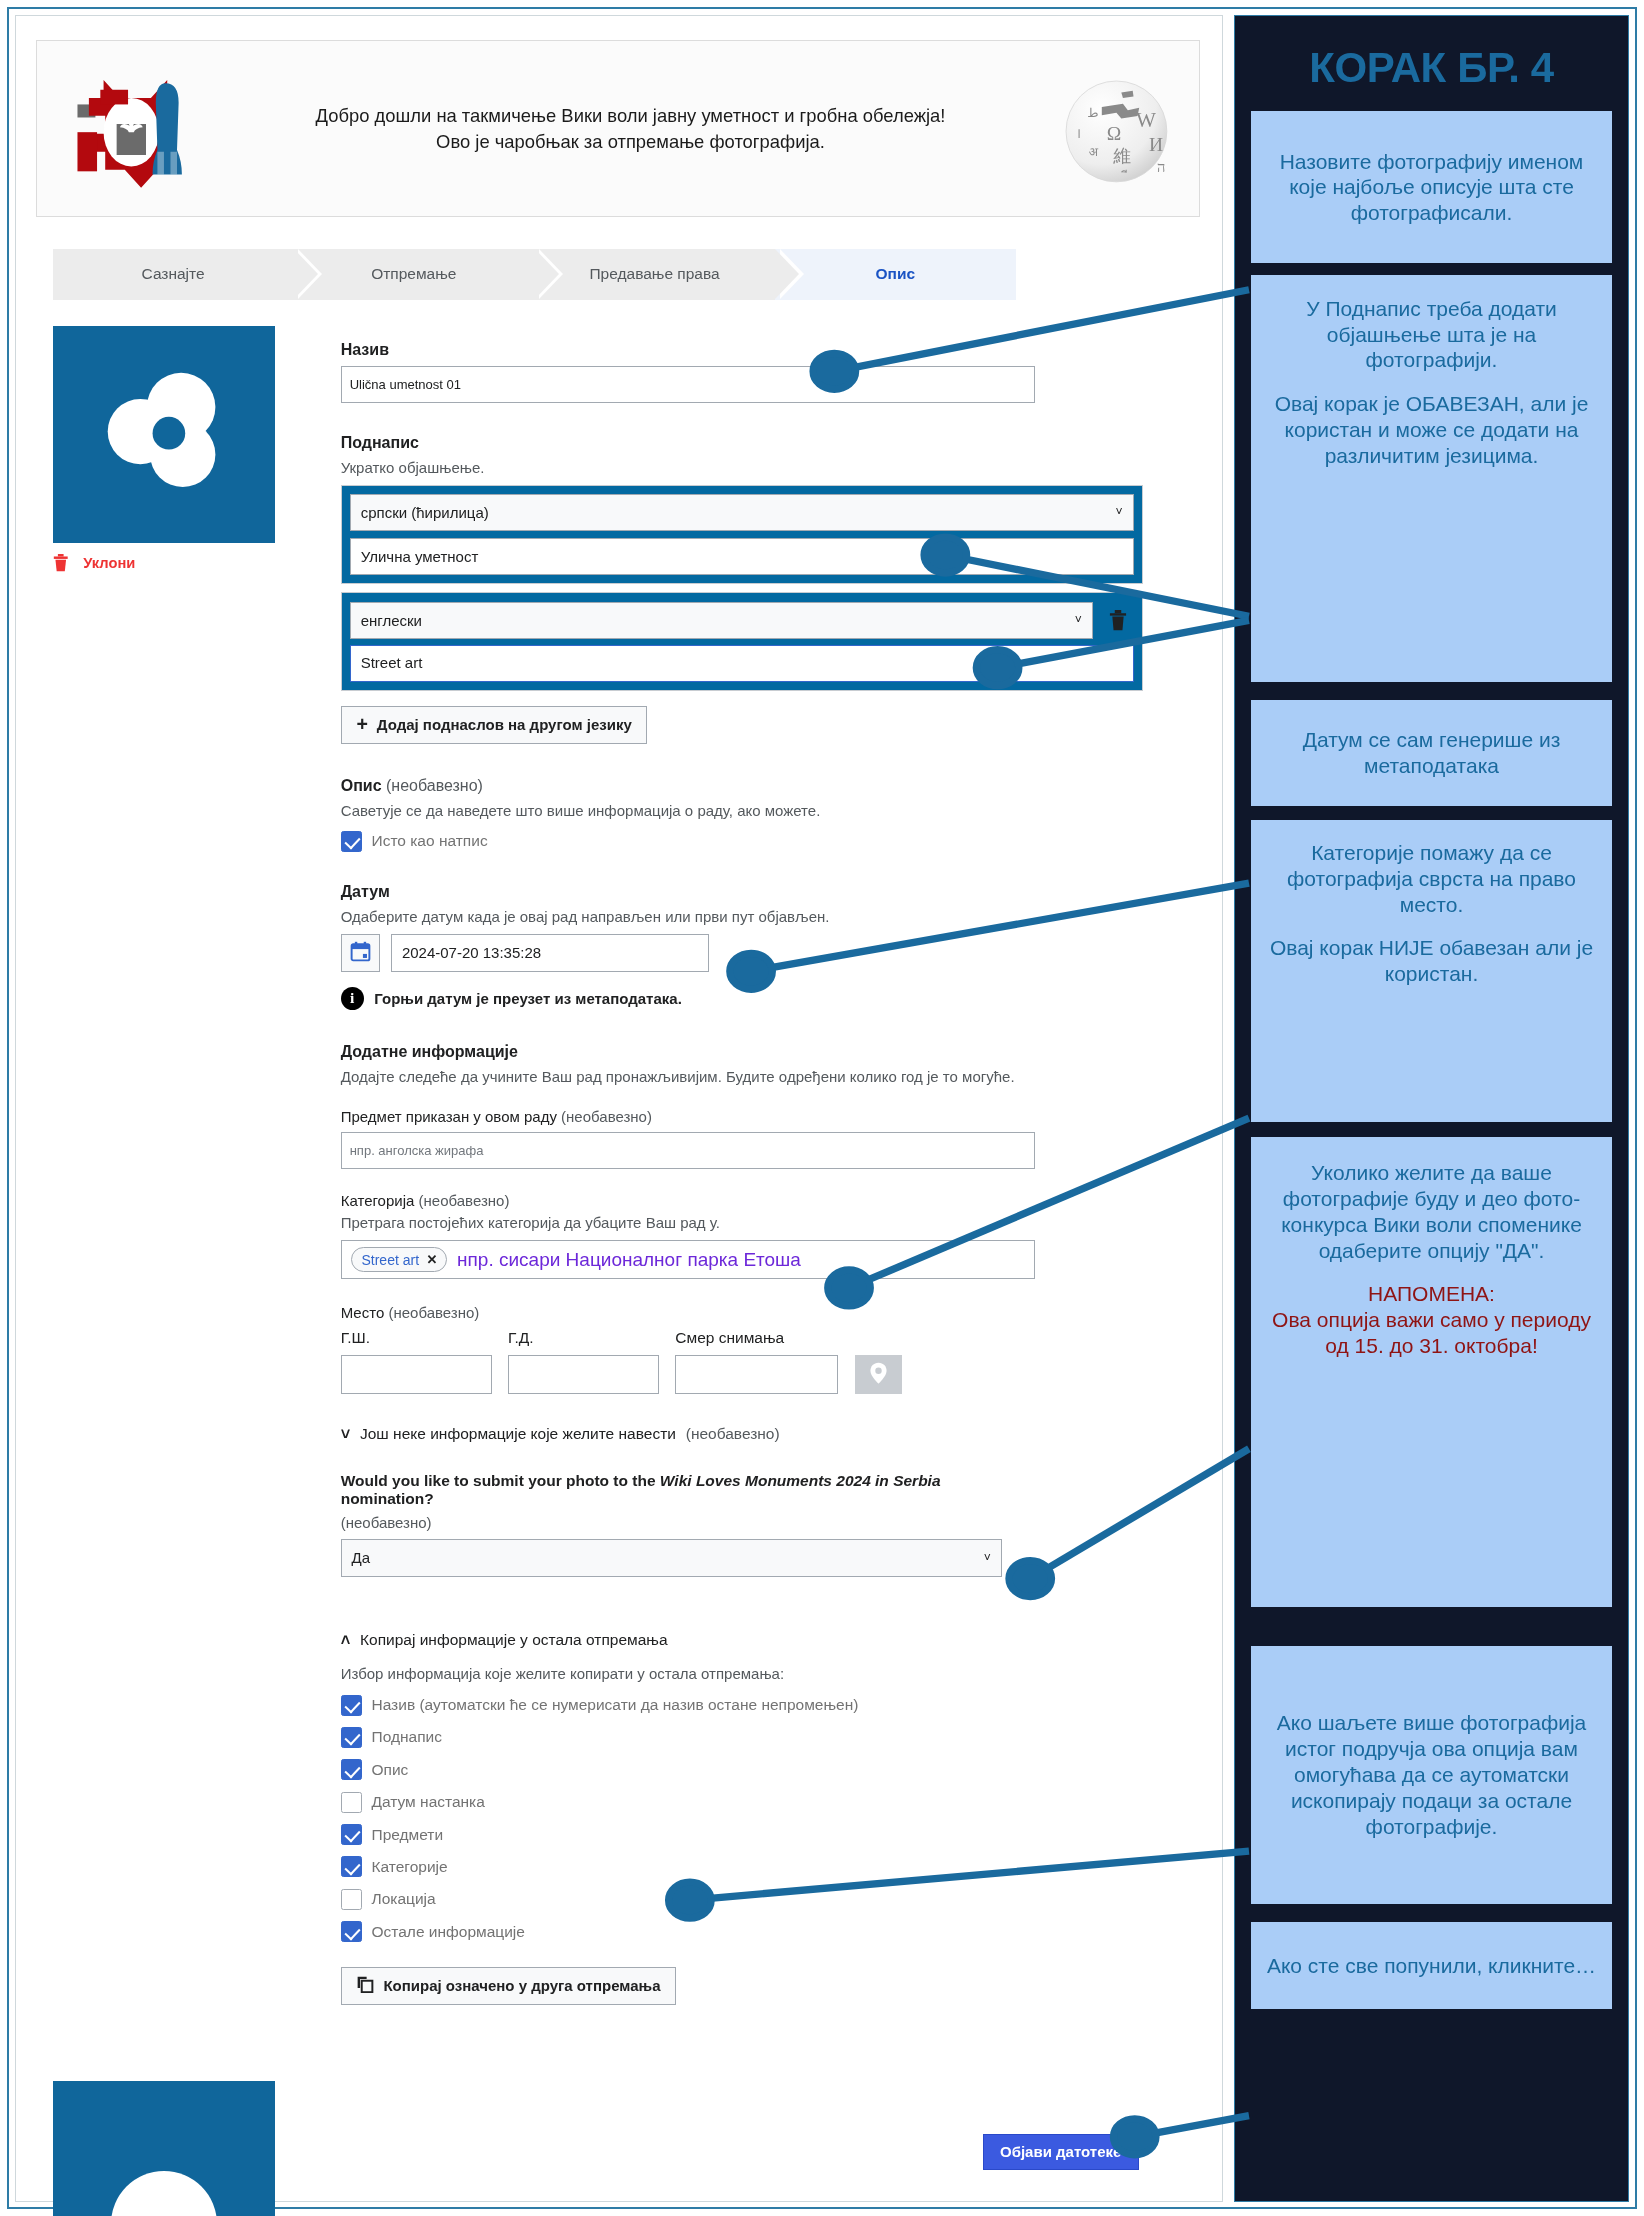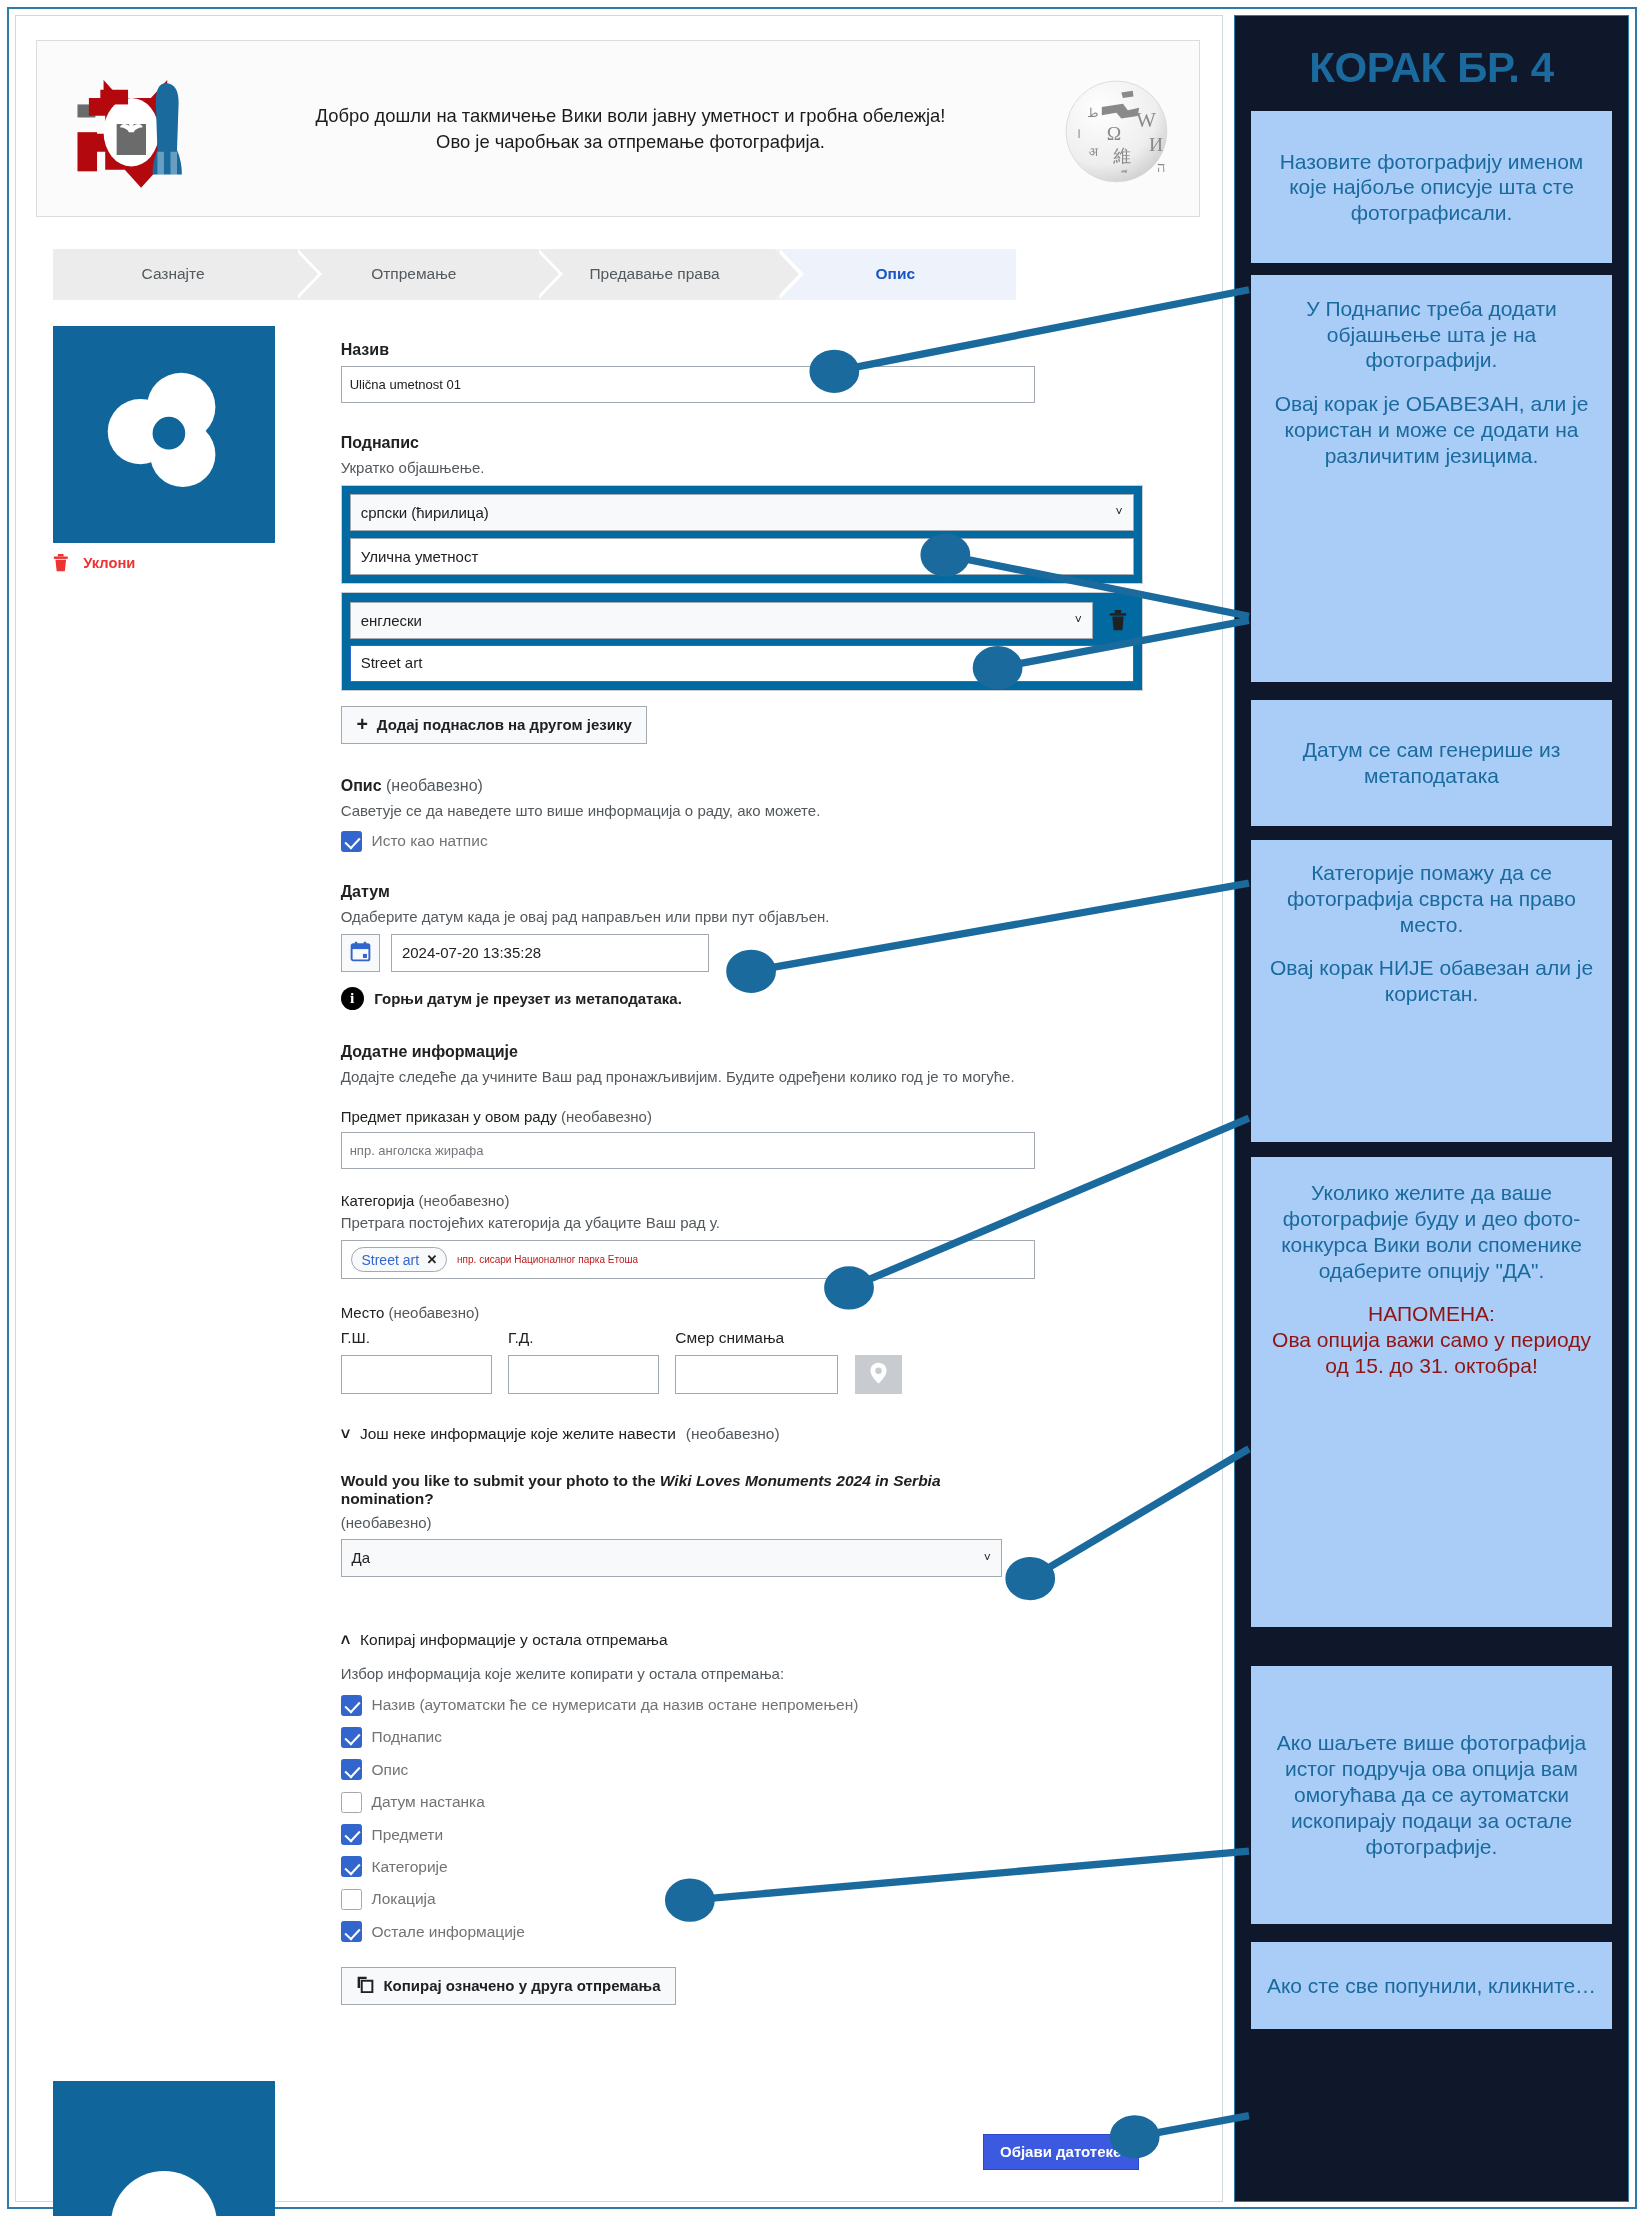--- a/index.html
+++ b/index.html
@@ -176,21 +176,21 @@
   .cat-inp{
     width:694px; height:39px; border:0.8px solid #a2a9b1; background:#fff;
     display:flex; align-items:center; gap:9.8px; padding:0 9.8px;
   }
   .chip{
     display:inline-flex; align-items:center; gap:7.3px;
     height:25px; padding:0 9px; border:0.8px solid #a2a9b1; border-radius:13px;
     background:#f8f9fa; font-size:14px; color:#3366cc;
   }
   .chip .x{ color:#202122; font-size:13px; font-weight:bold; }
-  .cat-ph{ font-size:10px; color:#b91c1c; }
+  .cat-ph{ font-size:19px; color:#6d28d9; }
 
   .loc-grid{ display:flex; gap:16.3px; align-items:flex-end; }
   .loc-f{ width:151px; }
   .loc-f .lbl{ font-size:15.5px; color:#202122; margin-bottom:8.2px; }
   .loc-f .box{ width:151px; height:39px; border:0.8px solid #a2a9b1; background:#fff; }
   .pin-btn{
     width:47px; height:39px; background:#c8ccd1; display:flex; align-items:center; justify-content:center;
   }
 
   .collapse-row{ display:flex; align-items:center; gap:9.8px; font-size:15.5px; color:#202122; }
@@ -540,21 +540,21 @@
     <div class="ann-box" style="height:152px;display:flex;align-items:center;justify-content:center">
       <div>Назовите фотографију именом које најбоље описује шта сте фотографисали.</div>
     </div>
 
     <div class="ann-box" style="height:407px;padding-top:21px">
       <div>У Поднапис треба додати објашњење шта је на фотографији.</div>
       <span class="gap"></span>
       <div>Овај корак је ОБАВЕЗАН, али је користан и може се додати на различитим језицима.</div>
     </div>
 
-    <div class="ann-box" style="height:126px;display:flex;align-items:center;justify-content:center;margin-top:18px">
+    <div class="ann-box" style="height:106px;display:flex;align-items:center;justify-content:center;margin-top:18px">
       <div>Датум се сам генерише из метаподатака</div>
     </div>
 
     <div class="ann-box" style="height:302px;padding-top:19.6px;margin-top:14.7px">
       <div>Категорије помажу да се фотографија сврста на право место.</div>
       <span class="gap"></span>
       <div>Овај корак НИЈЕ обавезан али је користан.</div>
     </div>
 
     <div class="ann-box" style="height:470px;padding-top:23px;margin-top:14.7px">

